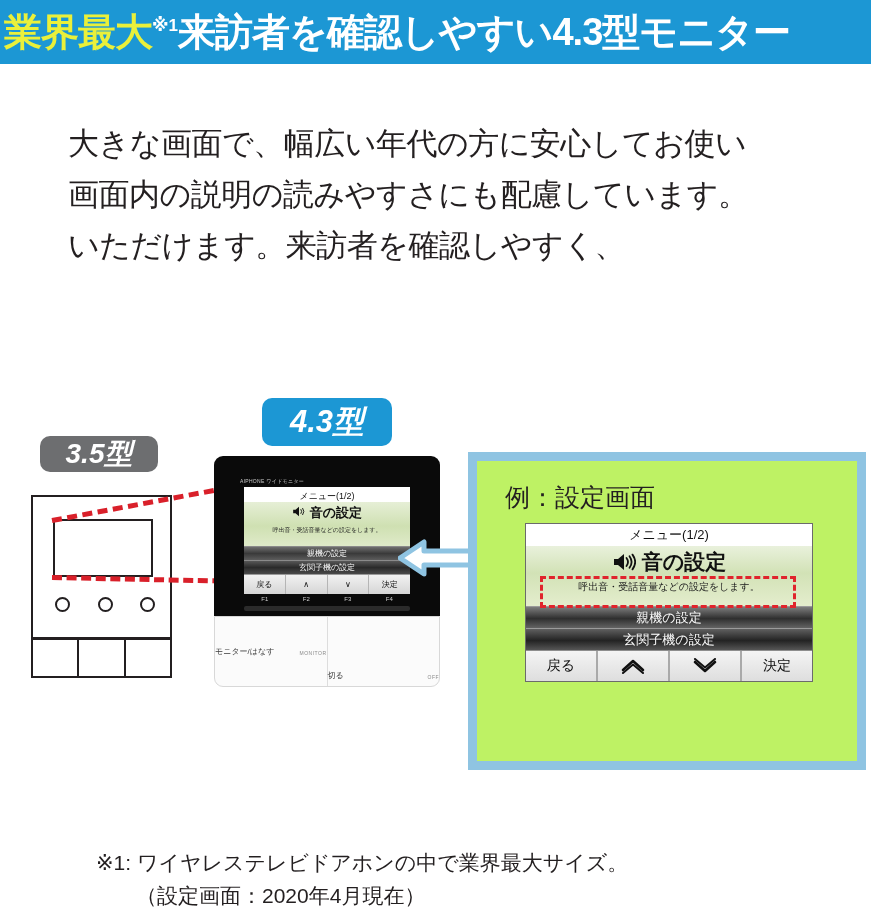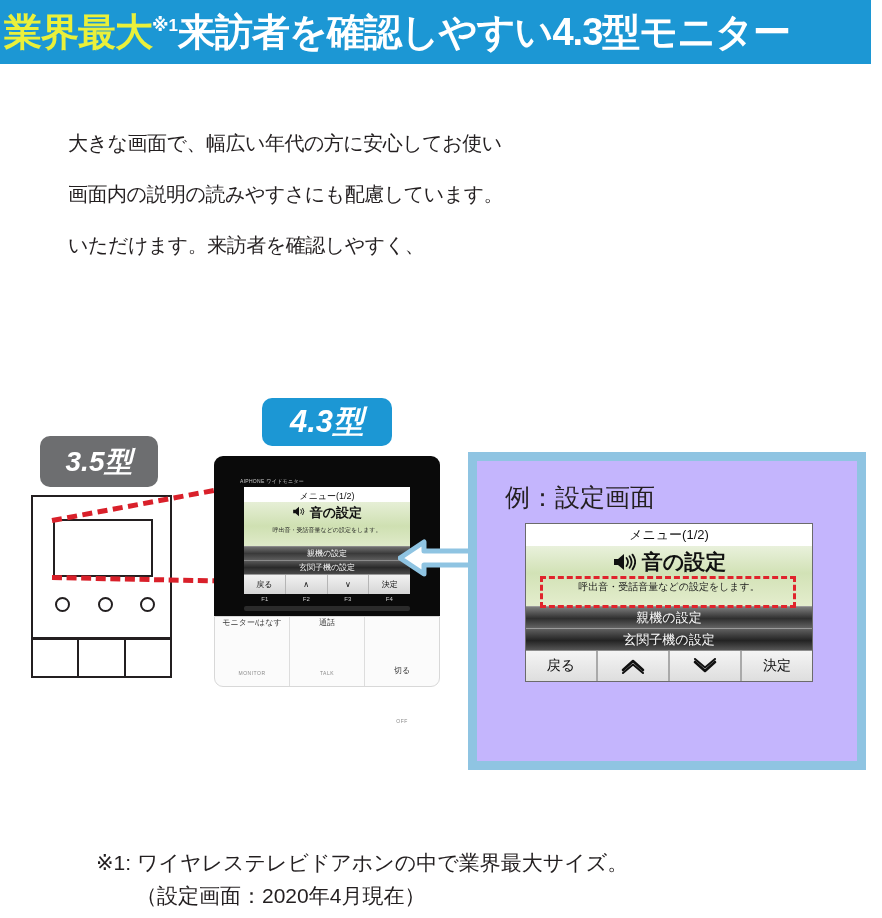--- a/index.html
+++ b/index.html
@@ -51,21 +51,21 @@
   }
 
   
   .lead {
     position: absolute;
     left: 68px;
     top: 118px;
     width: 780px;
   }
   .lead-line {
-    font-size: 20px;
+    font-size: 31px;
     line-height: 51px;
     color: #231f20;
     white-space: nowrap;
     letter-spacing: -0.5px;
   }
 
   
   .badge {
     position: absolute;
     border-radius: 10px;
@@ -74,21 +74,21 @@
     justify-content: center;
     color: #ffffff;
     font-weight: bold;
     letter-spacing: 0px;
     font-style: italic;
   }
   .badge-35 {
     left: 40px;
     top: 436px;
     width: 118px;
-    height: 51px;
+    height: 36px;
     background: #6d6e70;
     font-size: 28px;
   }
   .badge-43 {
     left: 262px;
     top: 398px;
     width: 130px;
     height: 48px;
     background: #1c97d4;
     font-size: 31px;
@@ -307,25 +307,24 @@
     background: #fbfbfb;
     border: 1px solid #d8d8d8;
     border-radius: 0 0 9px 9px;
     box-sizing: border-box;
     display: flex;
   }
   .dev43-bkey {
     flex: 1;
     border-right: 1px solid #dddddd;
     display: flex;
-    flex-direction: column;
+    flex-direction: row;
     align-items: center;
-    justify-content: flex-start;
-    box-sizing: border-box;
-    gap: 40px;
+    justify-content: space-between;
+    box-sizing: border-box;
   }
   .dev43-bkey:last-child { border-right: none; margin-top: 48px; }
   .bkey-jp {
     font-size: 8px;
     color: #3a3a3a;
     white-space: nowrap;
   }
   .bkey-en {
     font-size: 5px;
     color: #8a8a8a;
@@ -344,21 +343,21 @@
   }
 
   
   .callout {
     position: absolute;
     left: 468px;
     top: 452px;
     width: 398px;
     height: 318px;
     border: 9px solid #8fc4e2;
-    background: #c4b5fd;
+    background: #bef264;
     box-sizing: border-box;
   }
   .callout-title {
     position: absolute;
     left: 28px;
     top: 20px;
     font-size: 25px;
     color: #231f20;
     white-space: nowrap;
   }
@@ -549,24 +548,20 @@
     <div class="dev43-fkey">F3</div>
     <div class="dev43-fkey">F4</div>
   </div>
   <div class="dev43-fbar"></div>
   <div class="dev43-base">
     <div class="dev43-bkey">
       <span class="bkey-jp">モニター/はなす</span>
       <span class="bkey-en">MONITOR</span>
     </div>
     <div class="dev43-bkey">
-      <span class="bkey-jp">通話</span>
-      <span class="bkey-en">TALK</span>
-    </div>
-    <div class="dev43-bkey">
       <span class="bkey-jp">切る</span>
       <span class="bkey-en">OFF</span>
     </div>
   </div>
 </div>
 
 <svg class="arrow" viewBox="0 0 78 44">
   <path d="M2 22 L26 6 V15 H76 V29 H26 V38 Z" fill="#ffffff" stroke="#8fc4e2" stroke-width="5" stroke-linejoin="round"></path>
 </svg>
 

